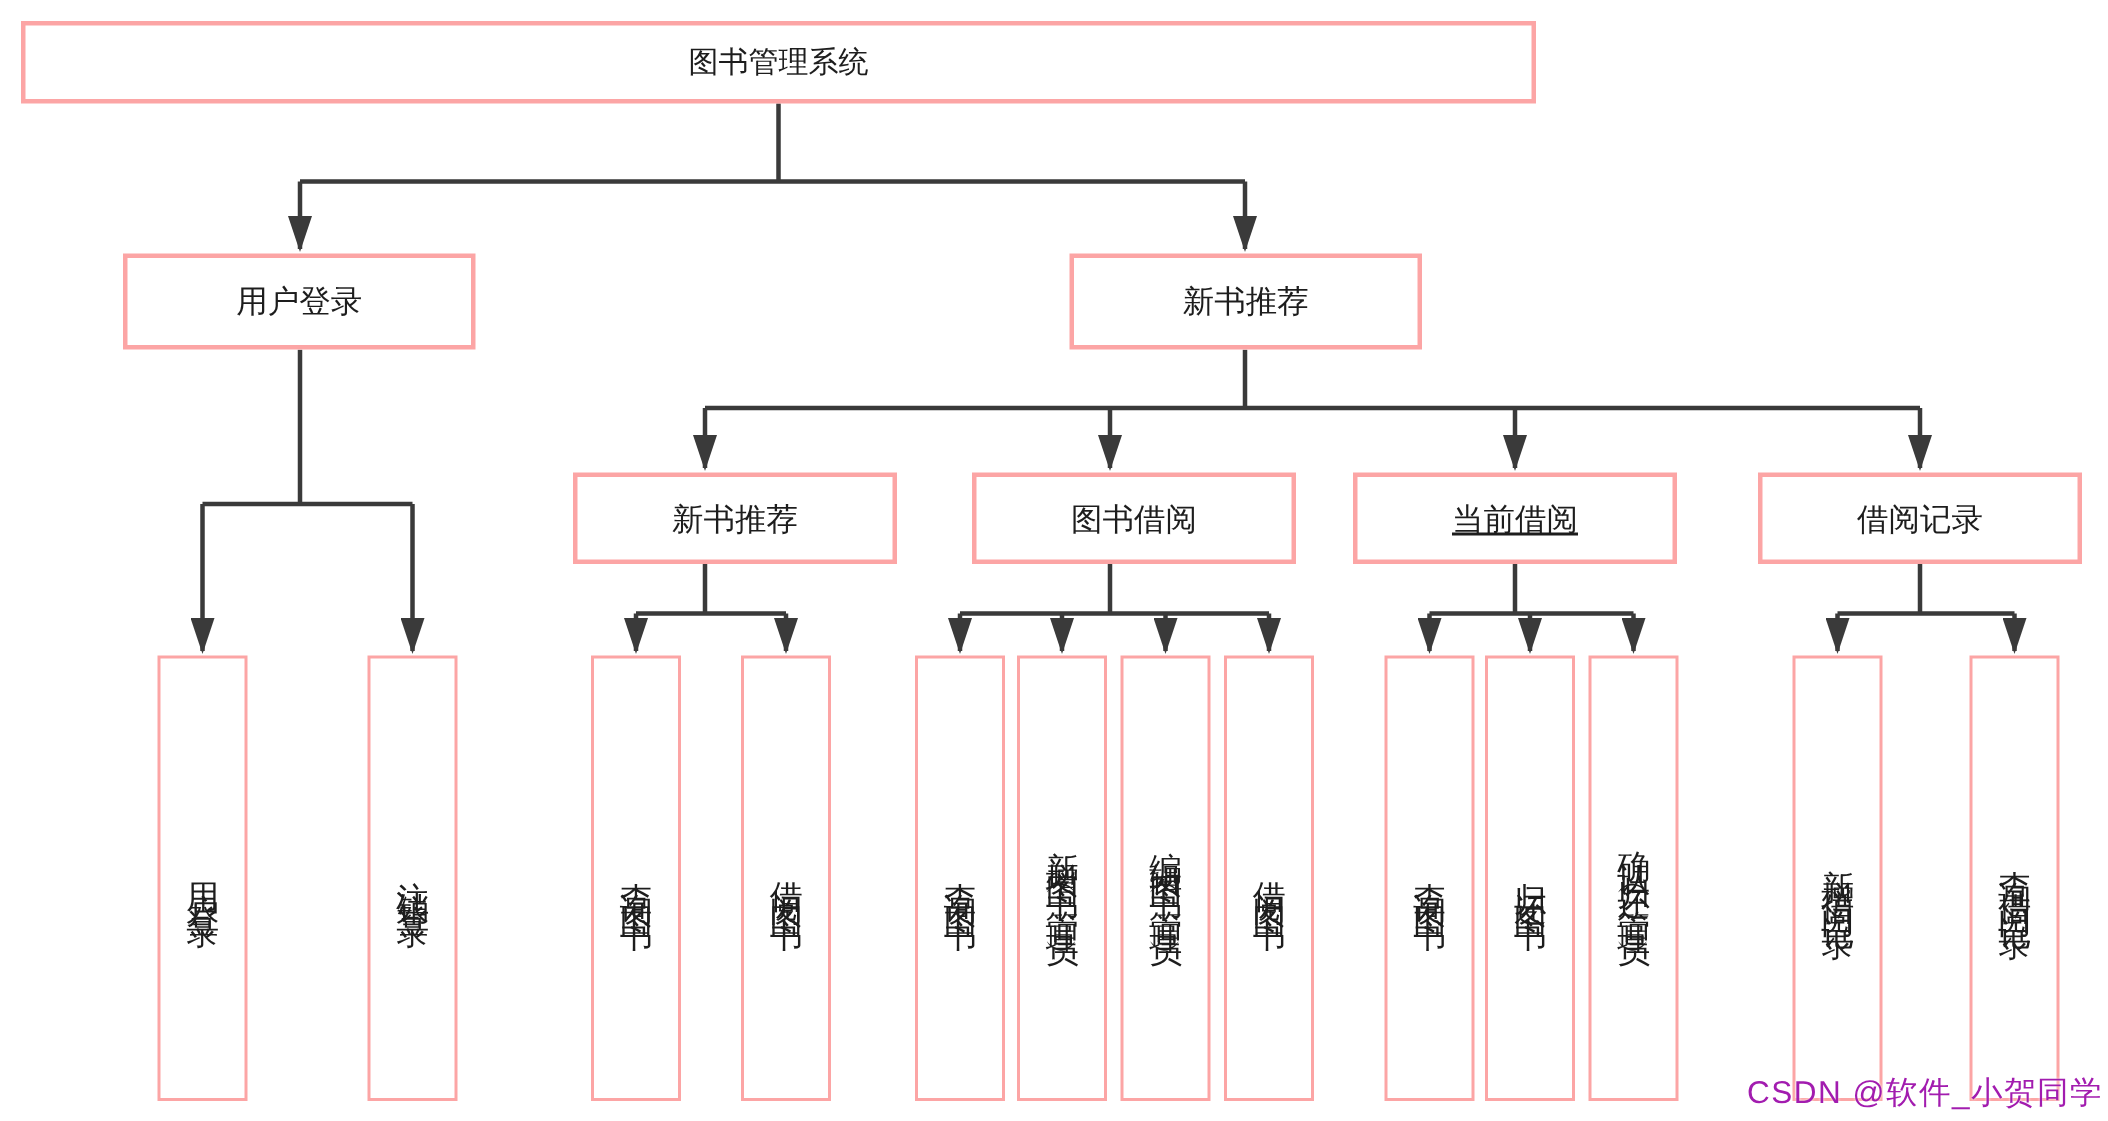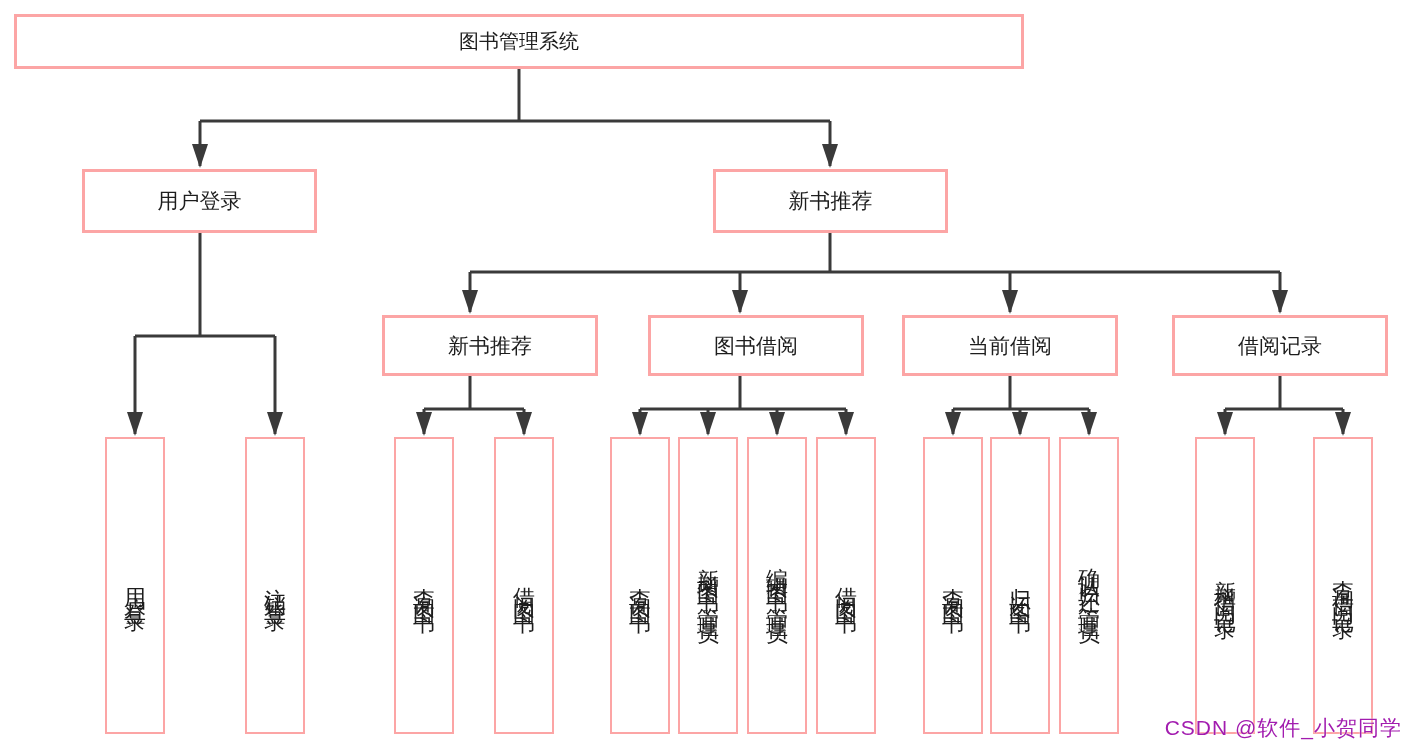--- a/index.html
+++ b/index.html
@@ -127,21 +127,21 @@
   <div class="node node-branch lvl2" style="left:713px;">
     <span>新书推荐</span>
   </div>
 
   <div class="node node-branch lvl3" style="left:382px;">
     <span>新书推荐</span>
   </div>
   <div class="node node-branch lvl3" style="left:632px;margin-left:16px;">
     <span>图书借阅</span>
   </div>
-  <div class="node node-branch lvl3" style="left:902px;">
+  <div class="node node-branch lvl3" style="left:902px;text-decoration:underline;">
     <span>当前借阅</span>
   </div>
   <div class="node node-branch lvl3" style="left:1172px;">
     <span>借阅记录</span>
   </div>
 
   <div class="node leaf" style="left:105px;">
     <span class="vtext">用户登录</span>
   </div>
   <div class="node leaf" style="left:245px;">

